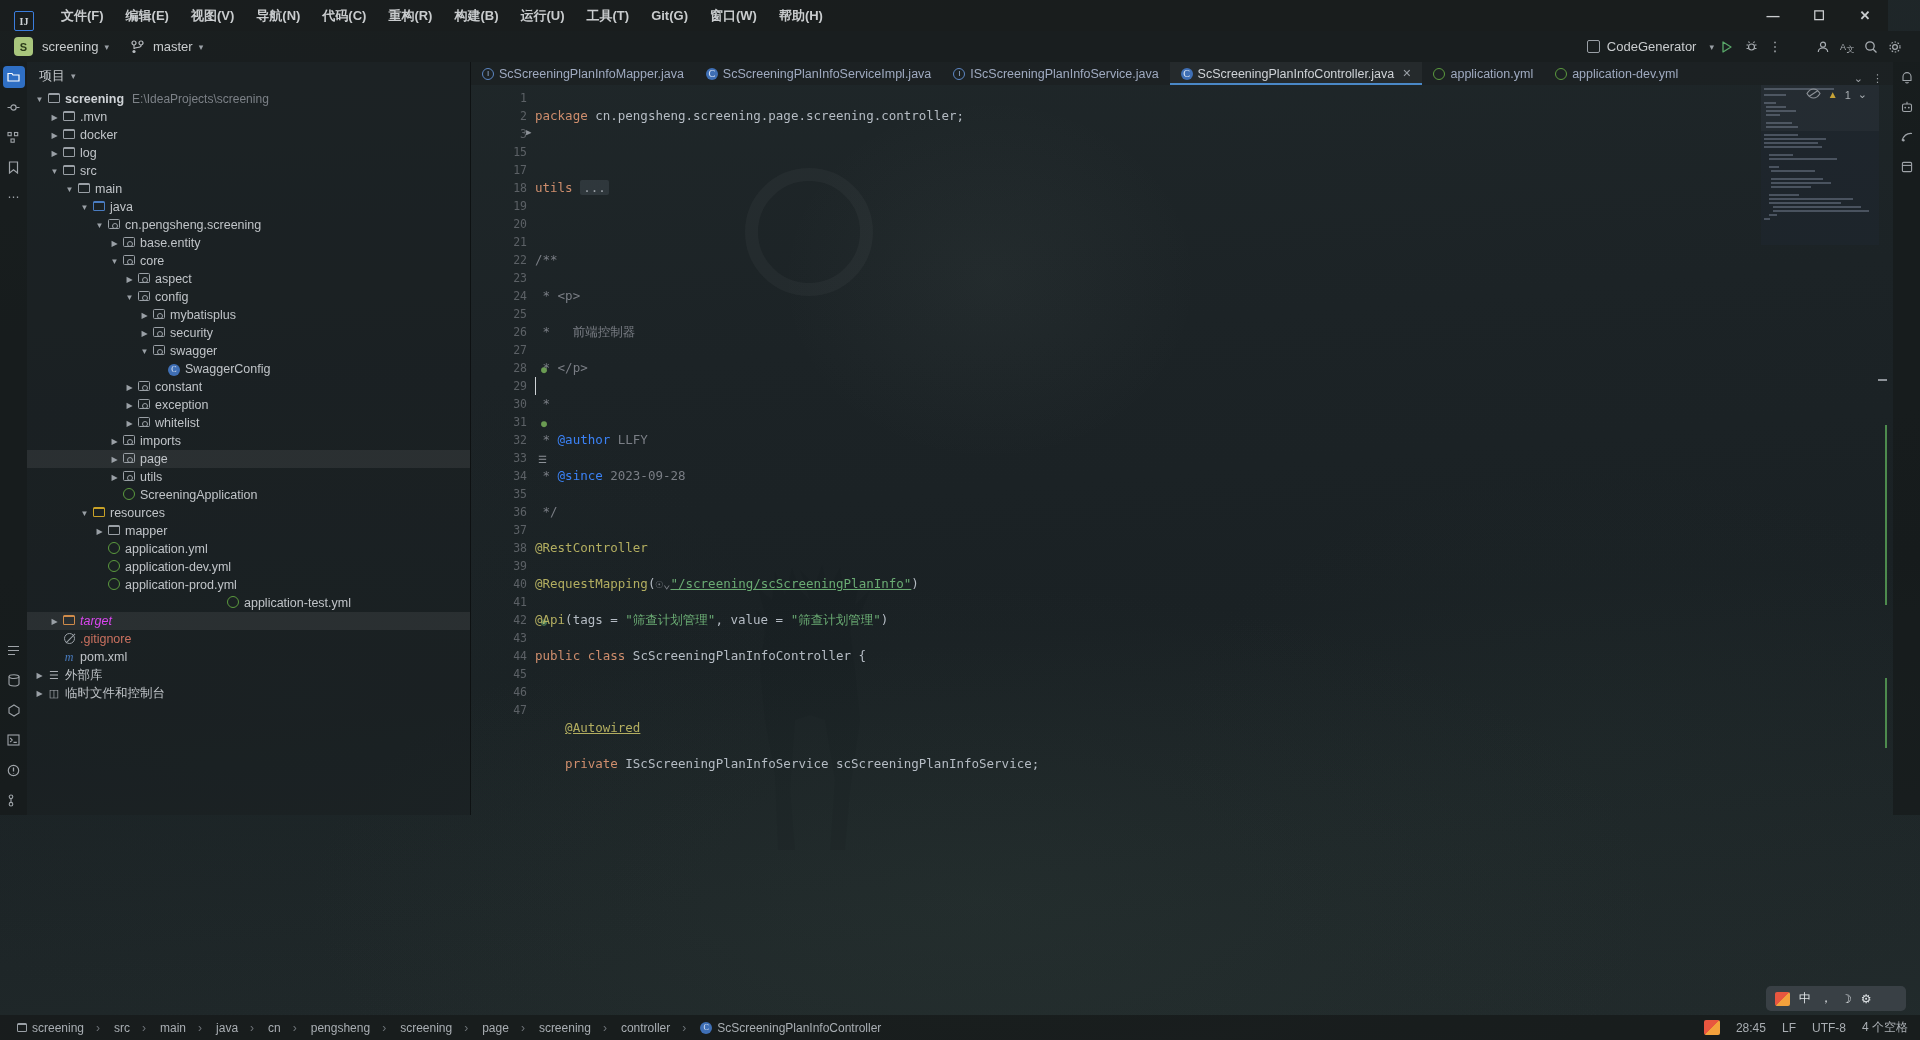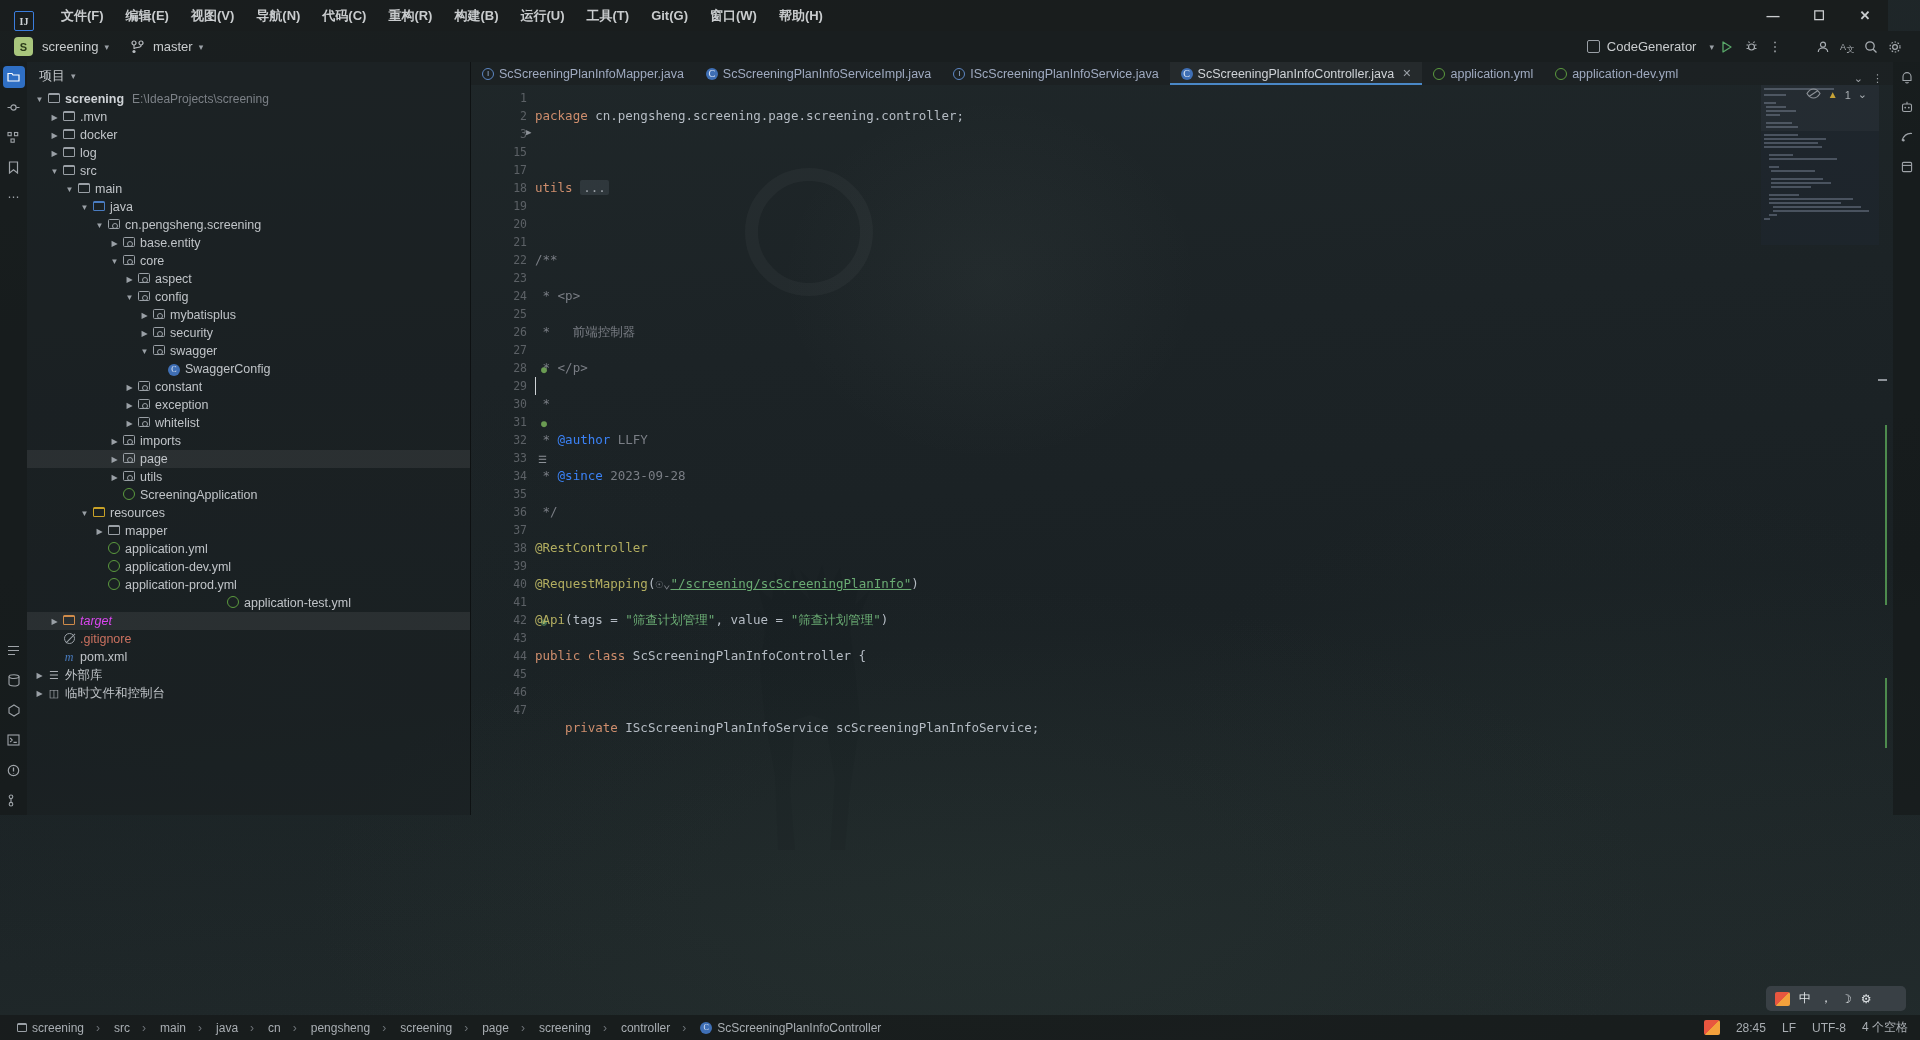--- a/index.html
+++ b/index.html
@@ -667,20 +667,21 @@
 <div class="ln"><span class="cmt"> * &lt;/p&gt;</span></div>
 <div class="ln"><span class="cmt"> *</span></div>
 <div class="ln"><span class="cmt"> * </span><span class="cmt-tag">@author</span><span class="cmt"> LLFY</span></div>
 <div class="ln"><span class="cmt"> * </span><span class="cmt-tag">@since</span><span class="cmt"> 2023-09-28</span></div>
 <div class="ln"><span class="cmt"> */</span></div>
 <div class="ln"><span class="ann">@RestController</span></div>
 <div class="ln"><span class="ann">@RequestMapping</span>(<span class="cmt">☉⌄</span><span class="str-u">"/screening/scScreeningPlanInfo"</span>)</div>
 <div class="ln"><span class="ann">@Api</span>(tags = <span class="str">"筛查计划管理"</span>, value = <span class="str">"筛查计划管理"</span>)</div>
 <div class="ln"><span class="kw">public</span> <span class="kw">class</span> ScScreeningPlanInfoController {</div>
 <div class="ln"></div>
+<div class="ln">    <span class="ann-u" style="text-decoration:underline">@Autowired</span></div>
 <div class="ln">    <span class="kw">private</span> IScScreeningPlanInfoService scScreeningPlanInfoService;</div>
 <div class="ln"></div>
 
 
 
 
 
 
 
 

